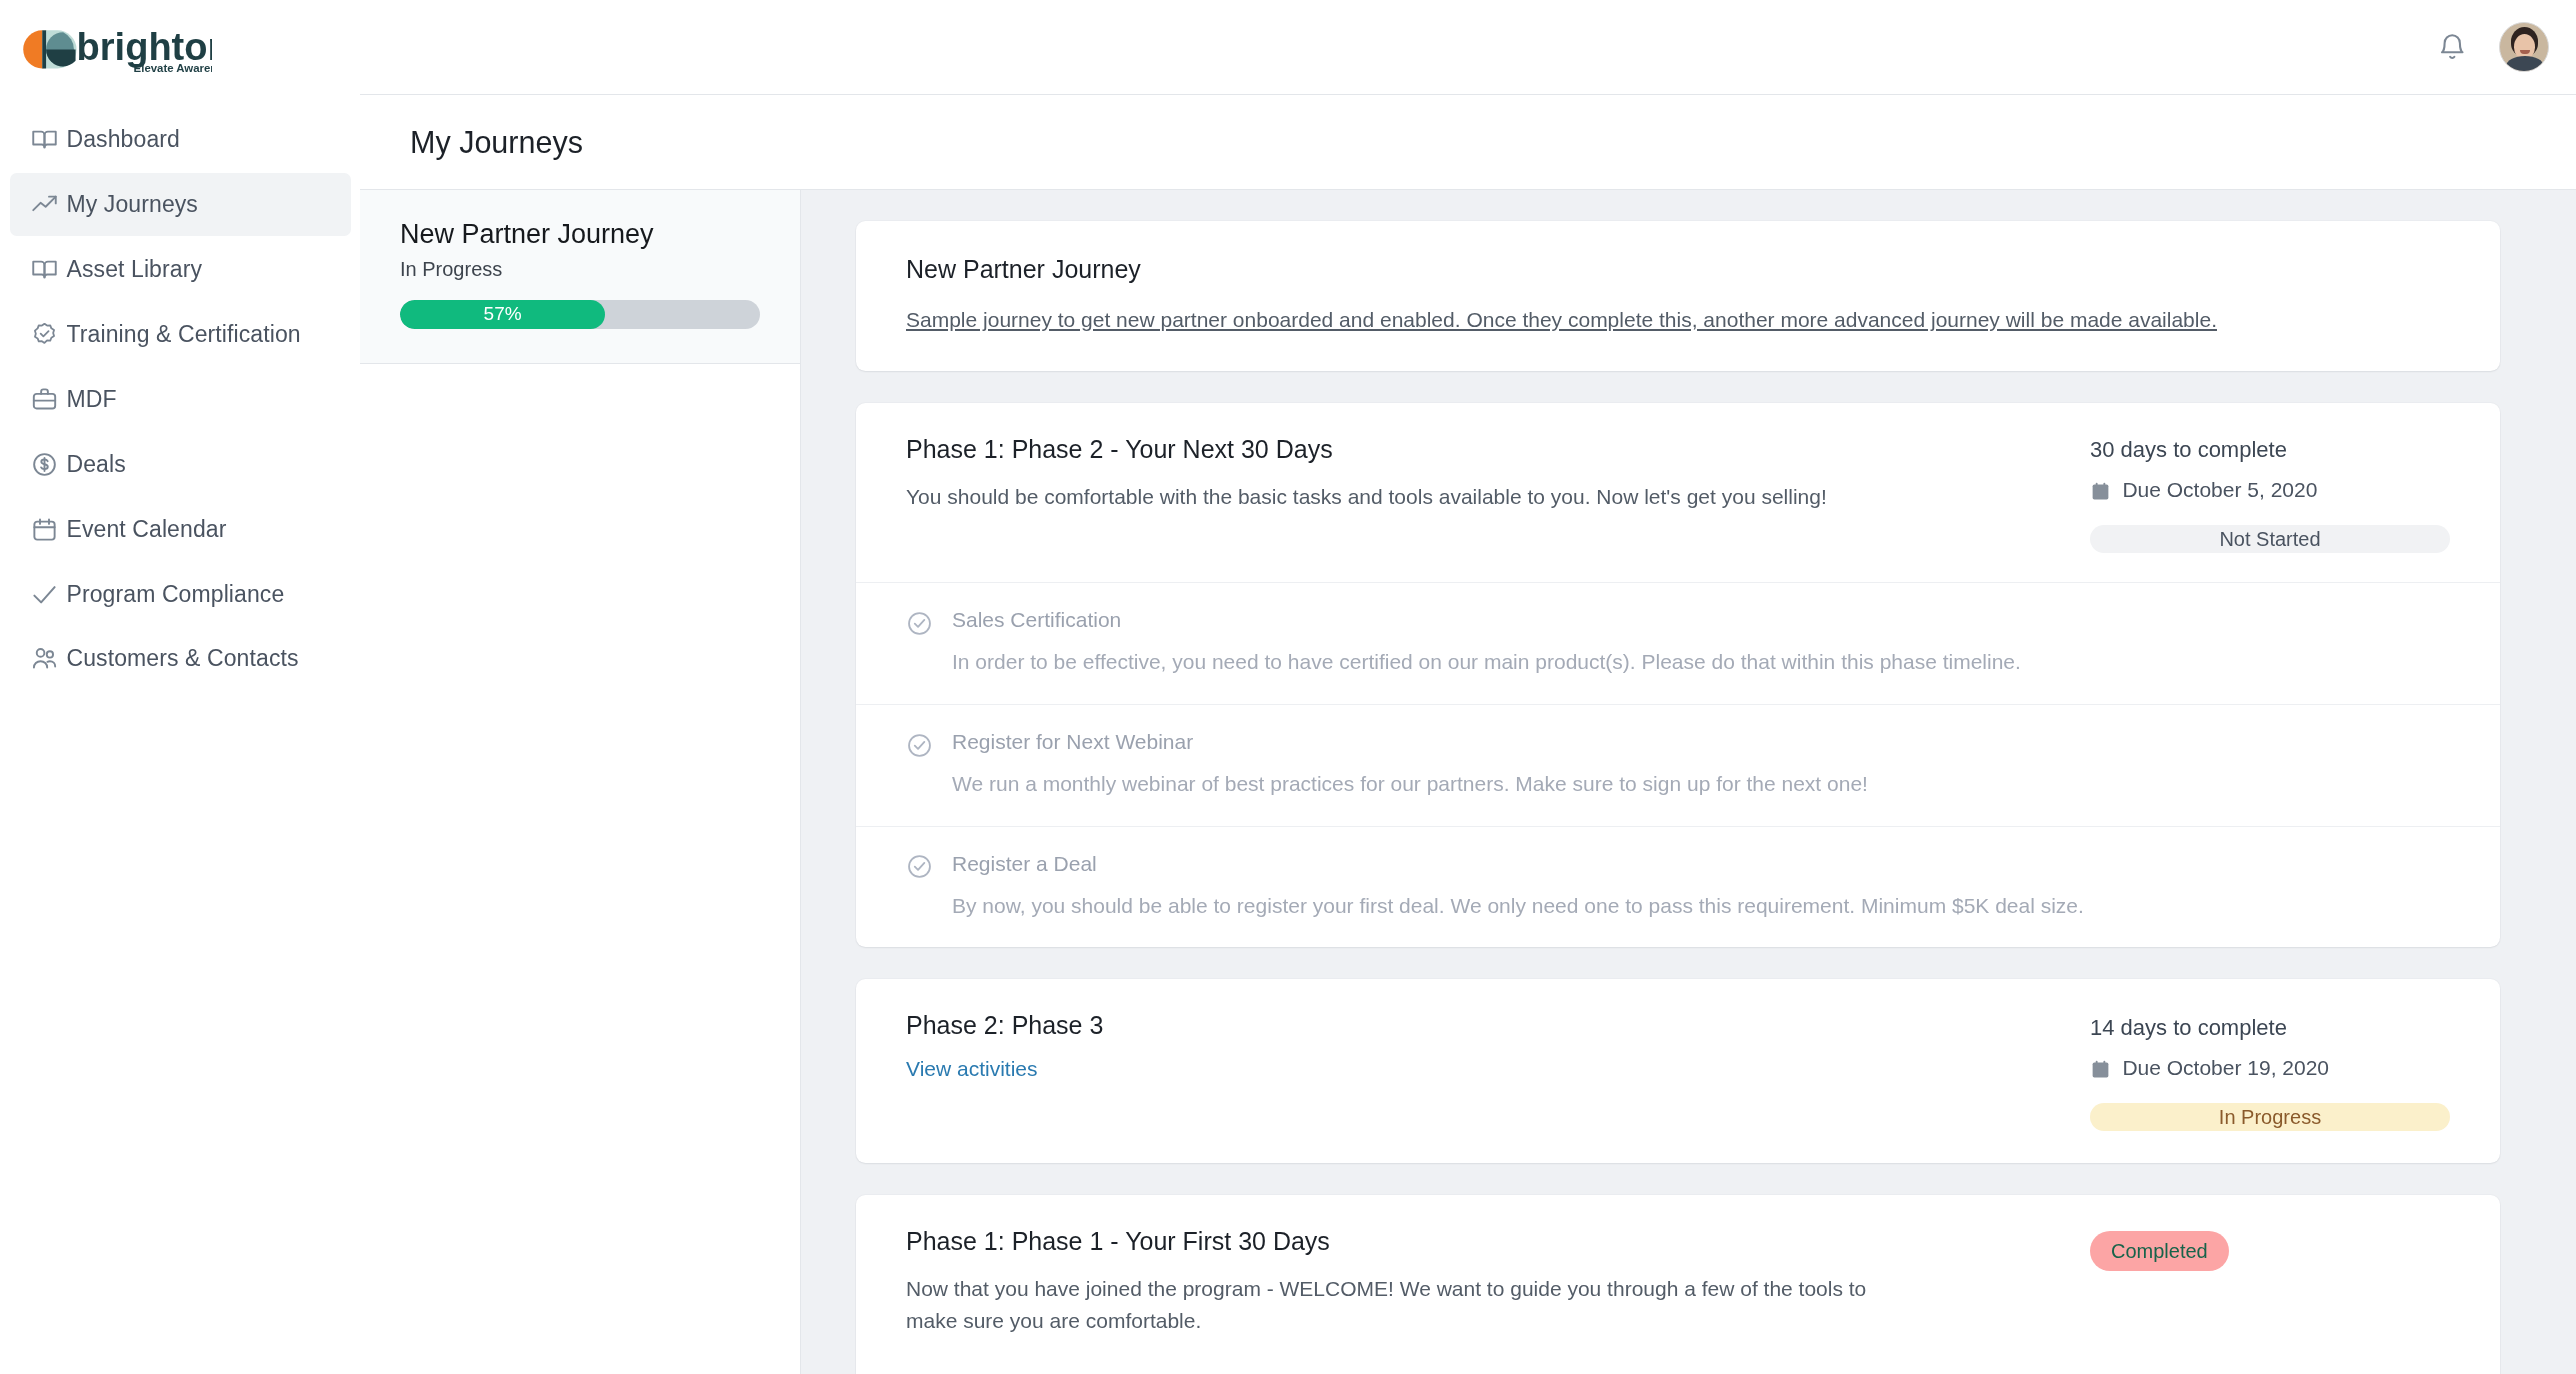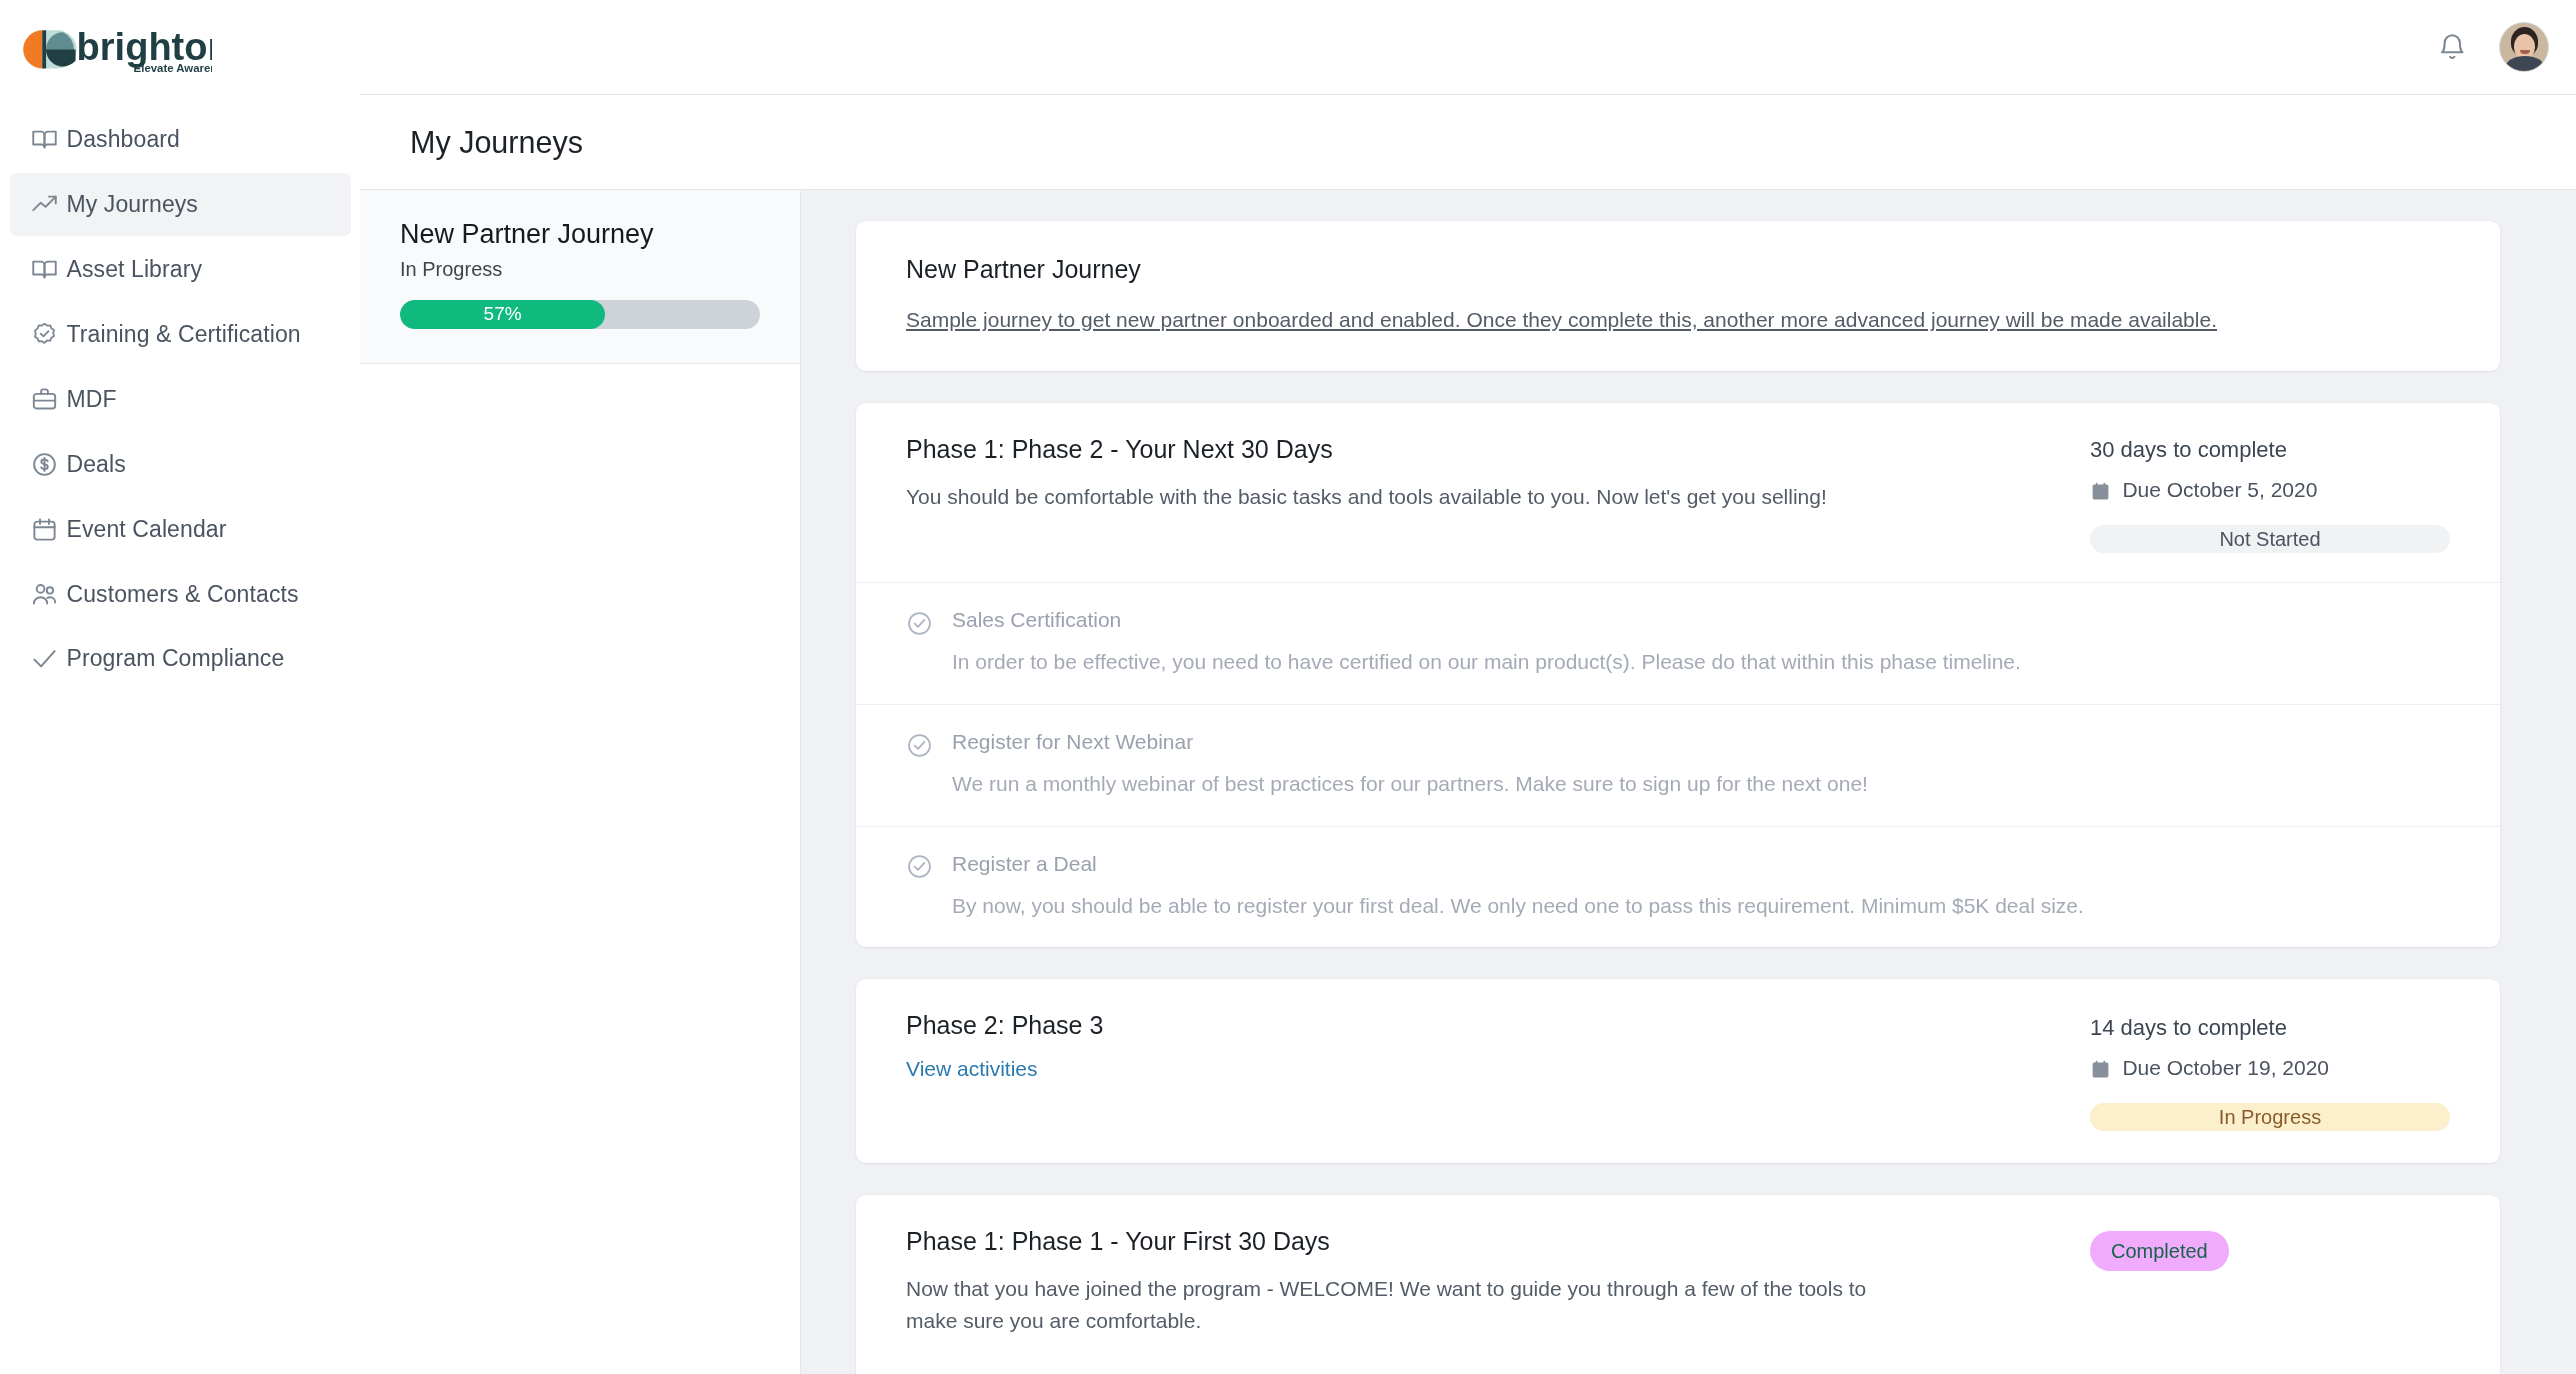--- a/index.html
+++ b/index.html
@@ -124,21 +124,21 @@
   .cal-icon { color: #868F9A; display: flex; }
   .badge-wide {
     display: flex; align-items: center; justify-content: center;
     height: 28px; border-radius: 20px; font-size: 20px;
   }
   .badge-notstarted { background: #F1F2F4; color: #4A5360; }
   .badge-inprogress { background: #FBF0CB; color: #8A5A2B; }
   .badge-pill {
     display: inline-flex; align-items: center; justify-content: center;
     height: 40px; padding: 0 21px; border-radius: 20px; font-size: 20px;
-    background: #f0abfc; color: #17634A;
+    background: #fca5a5; color: #17634A;
   }
 
   .view-link {
     font-size: 21px; color: #2A7AB0; cursor: pointer; display: inline-block;
   }
 
   .task { display: flex; padding: 25px 50px 27px 50px; border-top: 1px solid #EDEFF2; }
   .task:first-child { border-top: 1px solid #EDEFF2; }
   .task-icon { width: 46px; flex: 0 0 46px; padding-top: 1.9px; color: #AEB5C2; }
   .task-body { flex: 1; min-width: 0; }
@@ -240,37 +240,37 @@
               <path d="M3 10h18"></path>
               <path d="M8 3v4"></path>
               <path d="M16 3v4"></path>
             </svg>
         </span>
         <span class="nav-label">Event Calendar</span>
       </div>
 
       <div class="nav-item">
         <span class="nav-icon">
+          <svg width="27" height="27" viewBox="0 0 24 24" fill="none" stroke="currentColor" stroke-width="1.8" stroke-linecap="round" stroke-linejoin="round">
+              <polyline points="3,13 9,19 21,5.5"></polyline>
+            </svg>
+        </span>
+        <span class="nav-label">Program Compliance</span>
+      </div>
+
+      <div class="nav-item">
+        <span class="nav-icon">
           <svg width="27" height="27" viewBox="0 0 24 24" fill="none" stroke="currentColor" stroke-width="1.7" stroke-linecap="round" stroke-linejoin="round">
               <circle cx="8.5" cy="7" r="3.4"></circle>
               <path d="M2.6 20c0-3.3 2.6-5.6 5.9-5.6s5.9 2.3 5.9 5.6"></path>
               <circle cx="16.8" cy="8.4" r="2.8"></circle>
               <path d="M14.6 14.9c.7-.3 1.5-.4 2.2-.4 2.8 0 4.7 1.9 4.7 4.6"></path>
             </svg>
         </span>
         <span class="nav-label">Customers &amp; Contacts</span>
-      </div>
-
-      <div class="nav-item">
-        <span class="nav-icon">
-          <svg width="27" height="27" viewBox="0 0 24 24" fill="none" stroke="currentColor" stroke-width="1.8" stroke-linecap="round" stroke-linejoin="round">
-              <polyline points="3,13 9,19 21,5.5"></polyline>
-            </svg>
-        </span>
-        <span class="nav-label">Program Compliance</span>
       </div>
 
     </nav>
   </aside>
 
   <div class="right">
 
     <header class="topbar">
       <span class="bell">
         <svg width="30.5" height="30.5" viewBox="0 0 24 24" fill="none" stroke="currentColor" stroke-width="1.6" stroke-linecap="round" stroke-linejoin="round">

